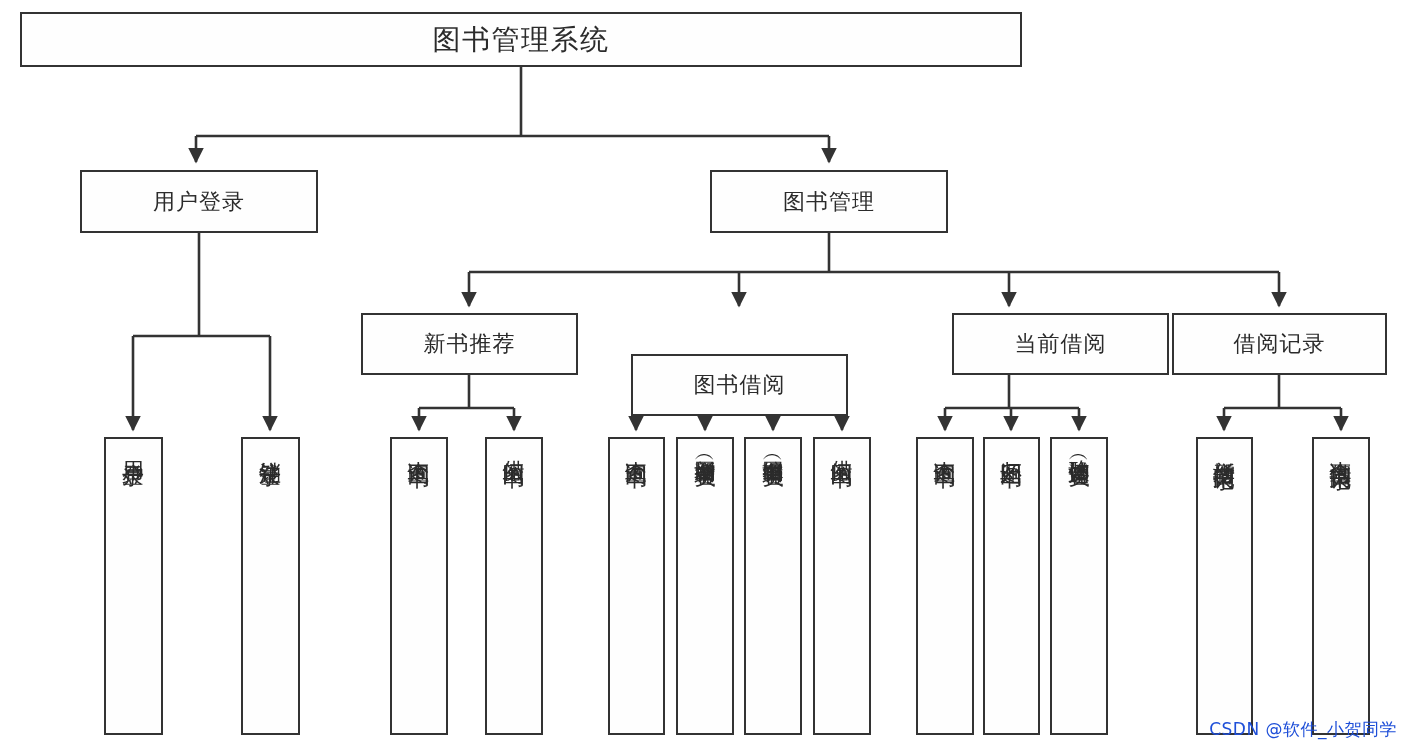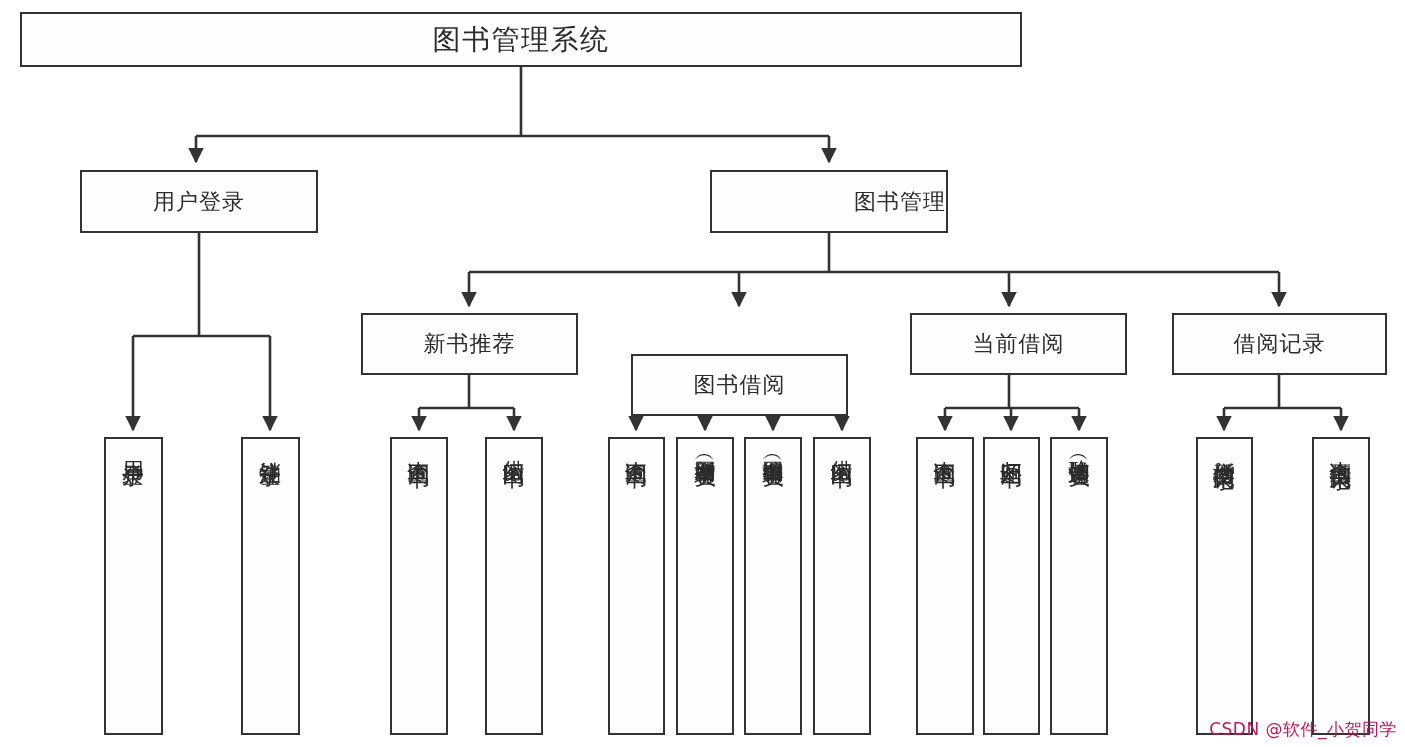--- a/index.html
+++ b/index.html
@@ -67,21 +67,21 @@
   }
   .node.v.tall .node-label {
     font-size: 21px;
     letter-spacing: 1px;
   }
   .watermark {
     position: absolute;
     right: 8px;
     bottom: 6px;
     font-size: 17px;
-    color: #be185d;
+    color: #1d4ed8;
     letter-spacing: 0.5px;
     z-index: 5;
     white-space: nowrap;
     font-family: "DejaVu Sans", "Liberation Sans", sans-serif;
     text-align: center;
   }
 </style>
 </head>
 <body>
 
@@ -140,31 +140,31 @@
     </g>
   </svg>
 
   <div class="node h root" id="node-root" style="left: 20px; top: 12px; width: 1002px; height: 55px;">
     <span class="node-label">图书管理系统</span>
   </div>
 
   <div class="node h" id="node-l1-0" style="left: 80px; top: 170px; width: 238px; height: 63px;">
     <span class="node-label">用户登录</span>
   </div>
-  <div class="node h" id="node-l1-1" style="left: 710px; top: 170px; width: 238px; height: 63px; justify-content: flex-end;">
+  <div class="node h" id="node-l1-1" style="left: 710px; top: 170px; width: 238px; height: 63px;">
     <span class="node-label">图书管理</span>
   </div>
 
   <div class="node h" id="node-l2-0" style="left: 361px; top: 313px; width: 217px; height: 62px; justify-content: center;">
     <span class="node-label">新书推荐</span>
   </div>
   <div class="node h" id="node-l2-1" style="left: 631px; top: 313px; width: 217px; height: 62px; margin-top: 41px;">
     <span class="node-label">图书借阅</span>
   </div>
-  <div class="node h" id="node-l2-2" style="left: 910px; top: 313px; width: 217px; height: 62px;">
+  <div class="node h" id="node-l2-2" style="left: 952px; top: 313px; width: 217px; height: 62px;">
     <span class="node-label">当前借阅</span>
   </div>
   <div class="node h" id="node-l2-3" style="left: 1172px; top: 313px; width: 215px; height: 62px;">
     <span class="node-label">借阅记录</span>
   </div>
 
   <div class="node v" id="node-leaf-0" style="left: 104px; top: 437px; width: 59px; height: 298px;">
     <span class="node-label">用户登录</span>
   </div>
   <div class="node v" id="node-leaf-1" style="left: 241px; top: 437px; width: 59px; height: 298px;">

